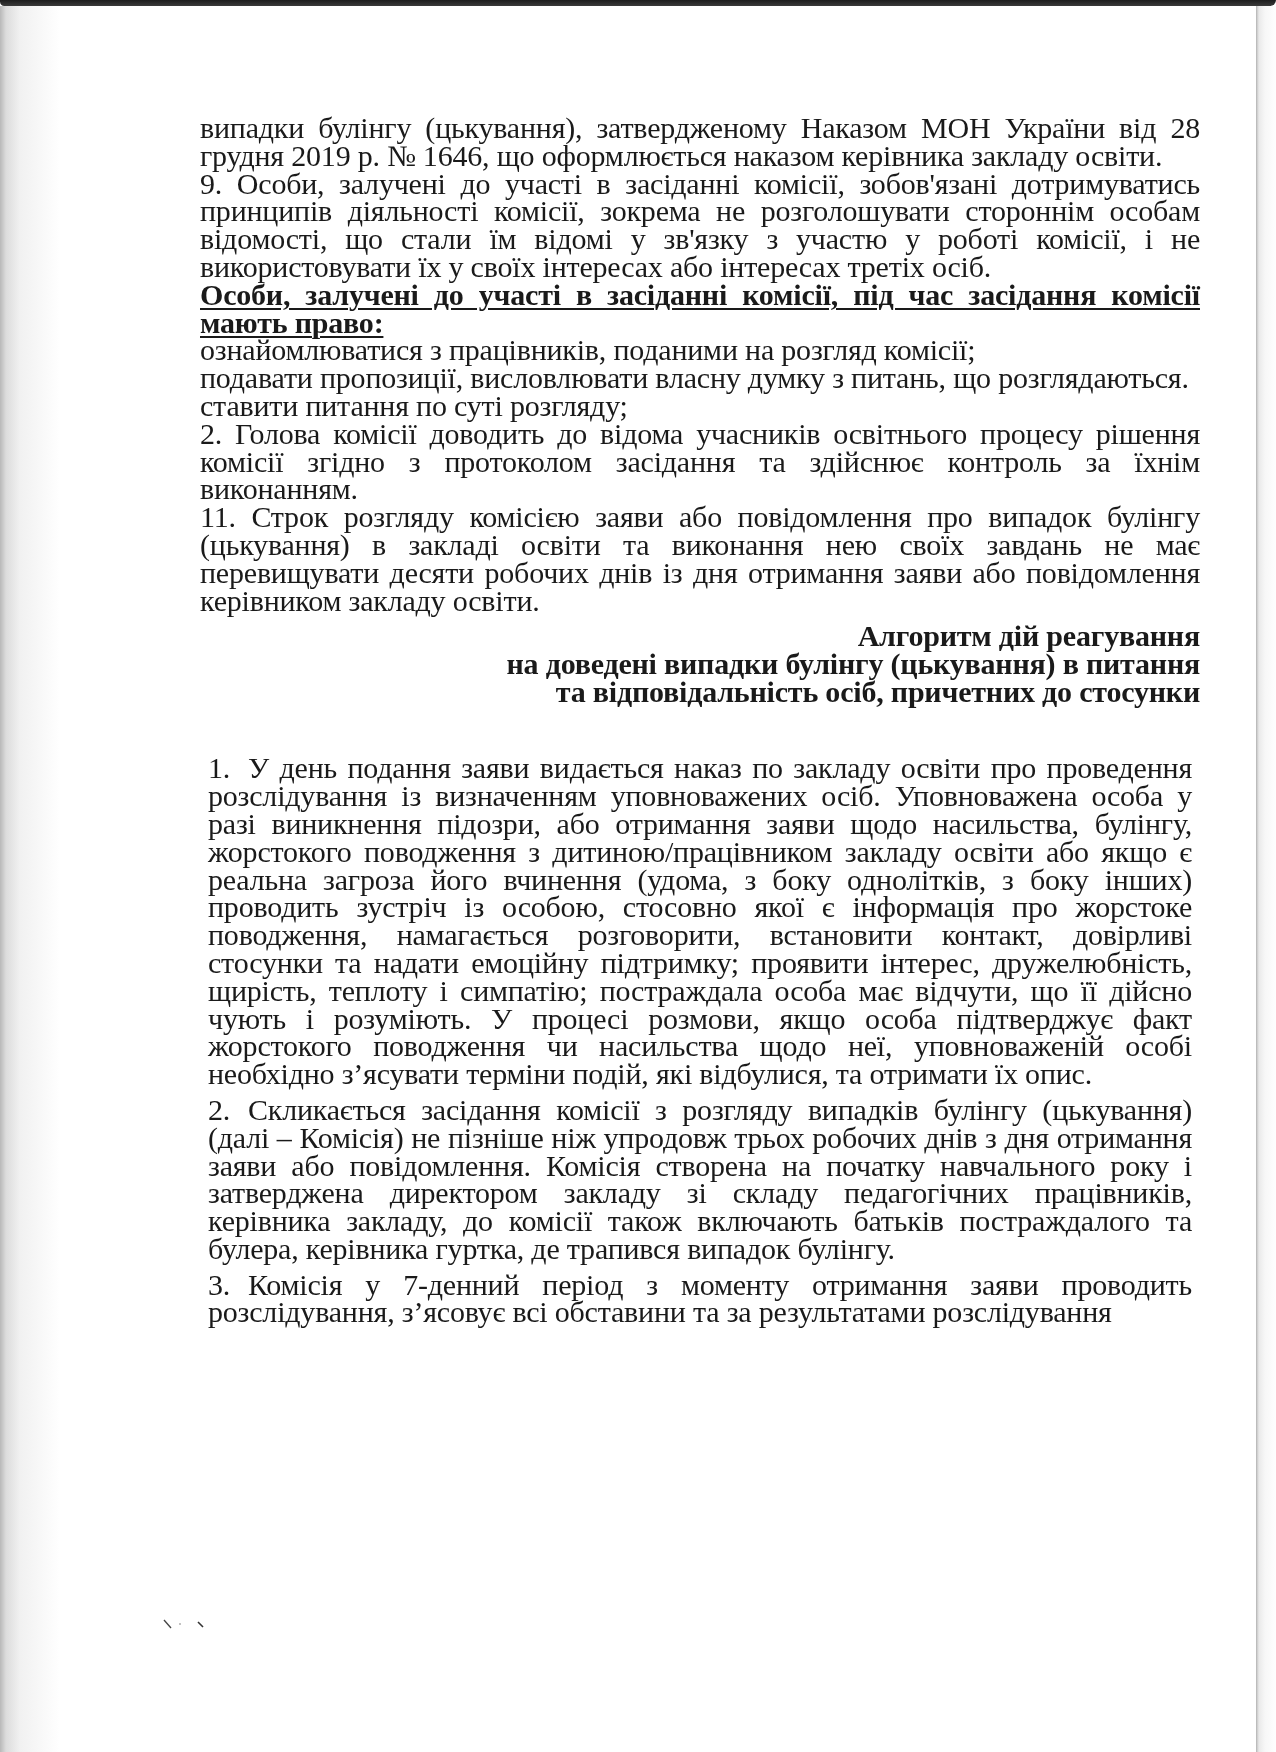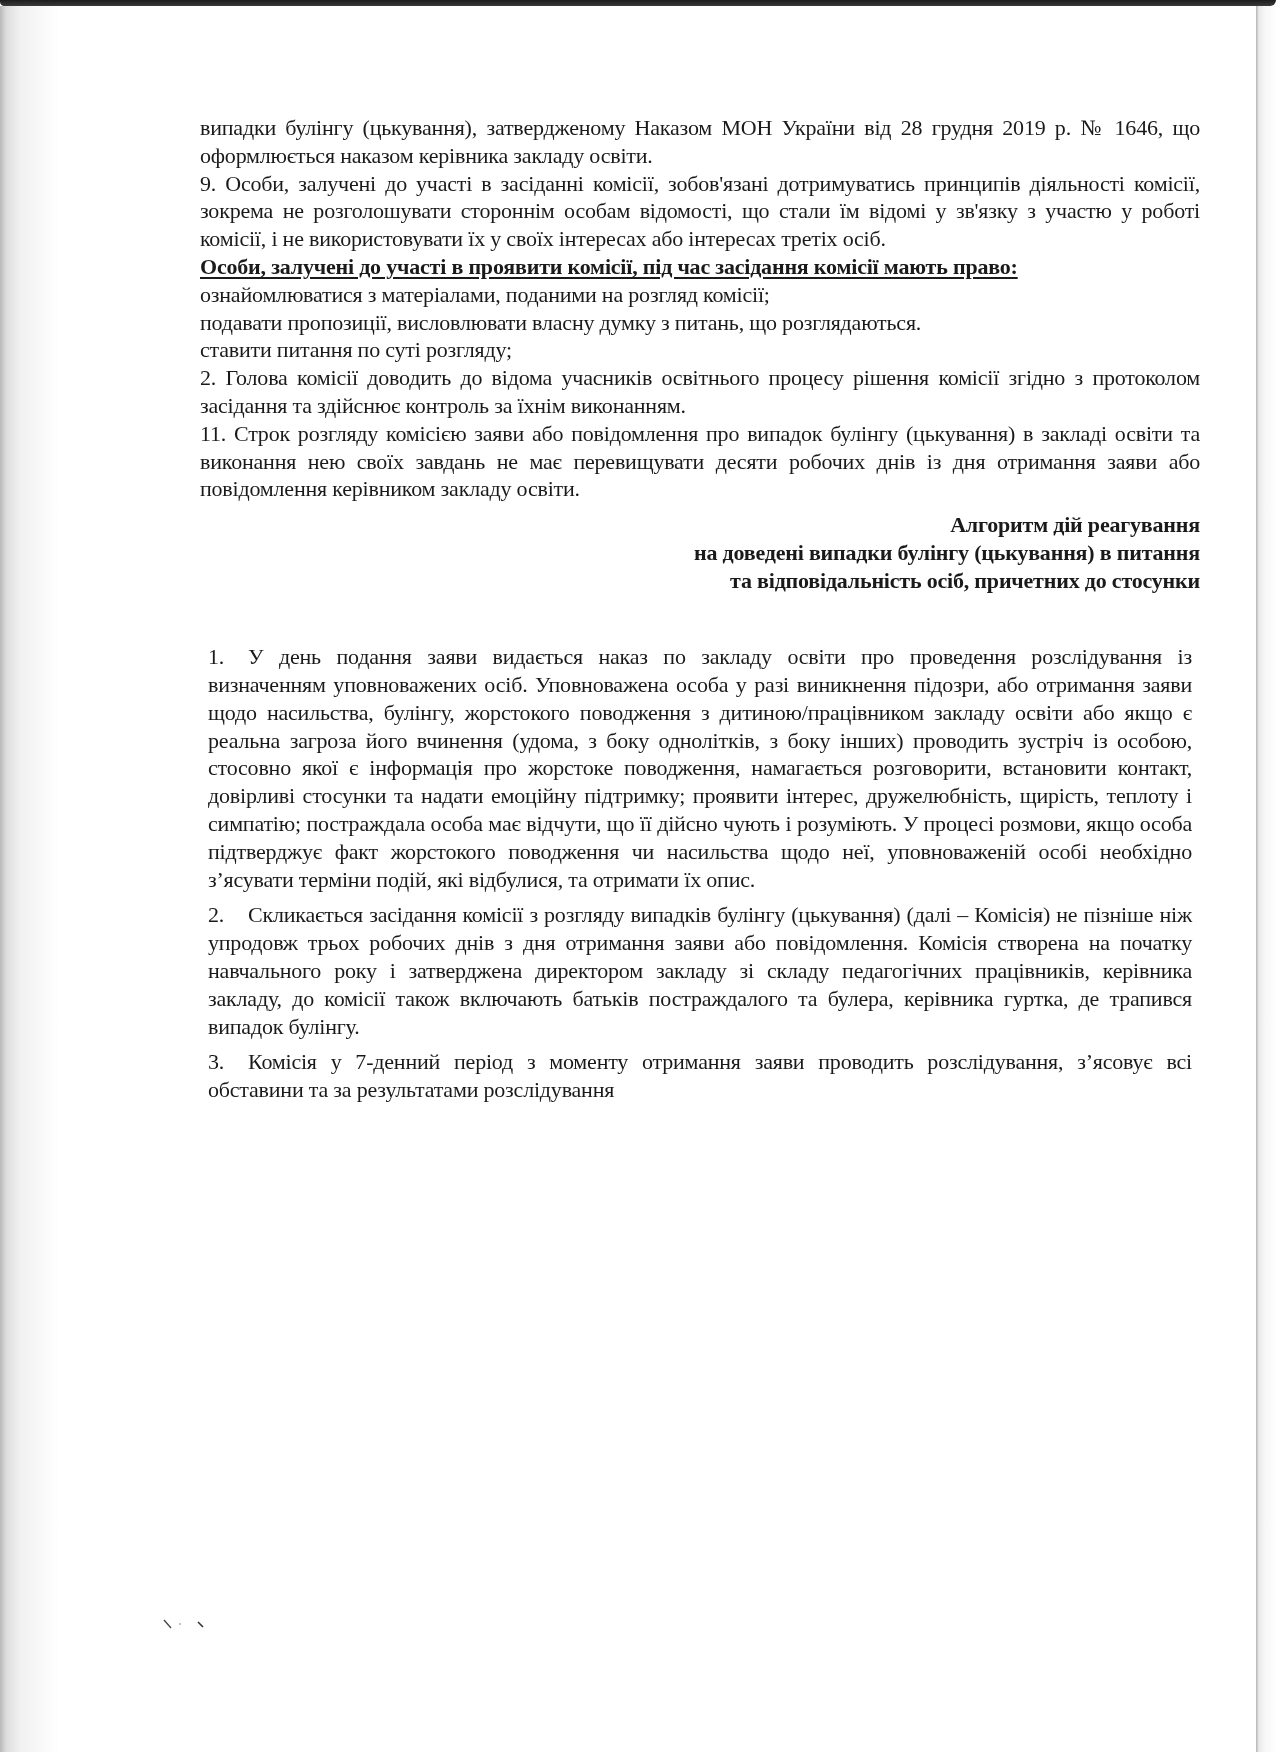--- a/index.html
+++ b/index.html
@@ -28,21 +28,21 @@
     .scan-right {
       position: absolute; left: 1256px; top: 6px; width: 20px; height: 1746px;
       background: linear-gradient(to right, #c9c9c9 0px, #eaeaea 2px, #f7f7f7 8px, #ffffff 20px);
       border-left: 1px solid #bcbcbc;
     }
     .page {
       position: absolute;
       left: 200px;
       top: 114px;
       width: 1000px;
-      font-size: 22px;
+      font-size: 30px;
       line-height: 27.8px;
       letter-spacing: -0.2px;
     }
     .p {
       margin: 0;
       text-align: justify;
       text-align-last: left;
       hyphens: none;
     }
     .heading-underlined {
@@ -83,23 +83,23 @@
 
 <div class="scan-top"></div>
 <div class="scan-left"></div>
 <div class="scan-right"></div>
 
 <div class="page">
 
   <p class="p">випадки  булінгу (цькування), затвердженому Наказом МОН України від 28 грудня  2019 р. № 1646, що оформлюється наказом керівника закладу освіти.</p>
   <p class="p">9. Особи, залучені до участі в засіданні комісії, зобов'язані дотримуватись принципів діяльності комісії, зокрема не розголошувати стороннім особам відомості, що стали їм відомі у зв'язку з участю у роботі комісії, і не використовувати їх у своїх інтересах або інтересах третіх осіб.</p>
 
-  <p class="heading-underlined">Особи, залучені до участі в проявити комісії, під час засідання комісії мають право:</p>
+  <p class="heading-underlined">Особи, залучені до участі в засіданні комісії, під час засідання комісії мають право:</p>
 
-  <p class="p">ознайомлюватися з матеріалами, поданими на розгляд комісії;</p>
+  <p class="p">ознайомлюватися з працівників, поданими на розгляд комісії;</p>
   <p class="p">подавати пропозиції, висловлювати власну думку з питань, що розглядаються.</p>
   <p class="p">ставити питання по суті розгляду;</p>
 
   <p class="p">2. Голова комісії доводить до відома учасників освітнього процесу рішення комісії згідно з протоколом засідання та здійснює контроль за їхнім виконанням.</p>
   <p class="p">11. Строк розгляду комісією заяви або повідомлення про випадок булінгу (цькування) в закладі освіти та виконання нею своїх завдань не має перевищувати десяти робочих днів із дня отримання заяви або повідомлення керівником закладу освіти.</p>
 
   <div>
     <p class="section-title" style="margin-top:8px">Алгоритм дій реагування</p>
     <p class="section-title" style="margin-top:0">на доведені випадки булінгу (цькування) в питання</p>
     <p class="section-title" style="margin-top:0">та відповідальність осіб, причетних до стосунки</p>

